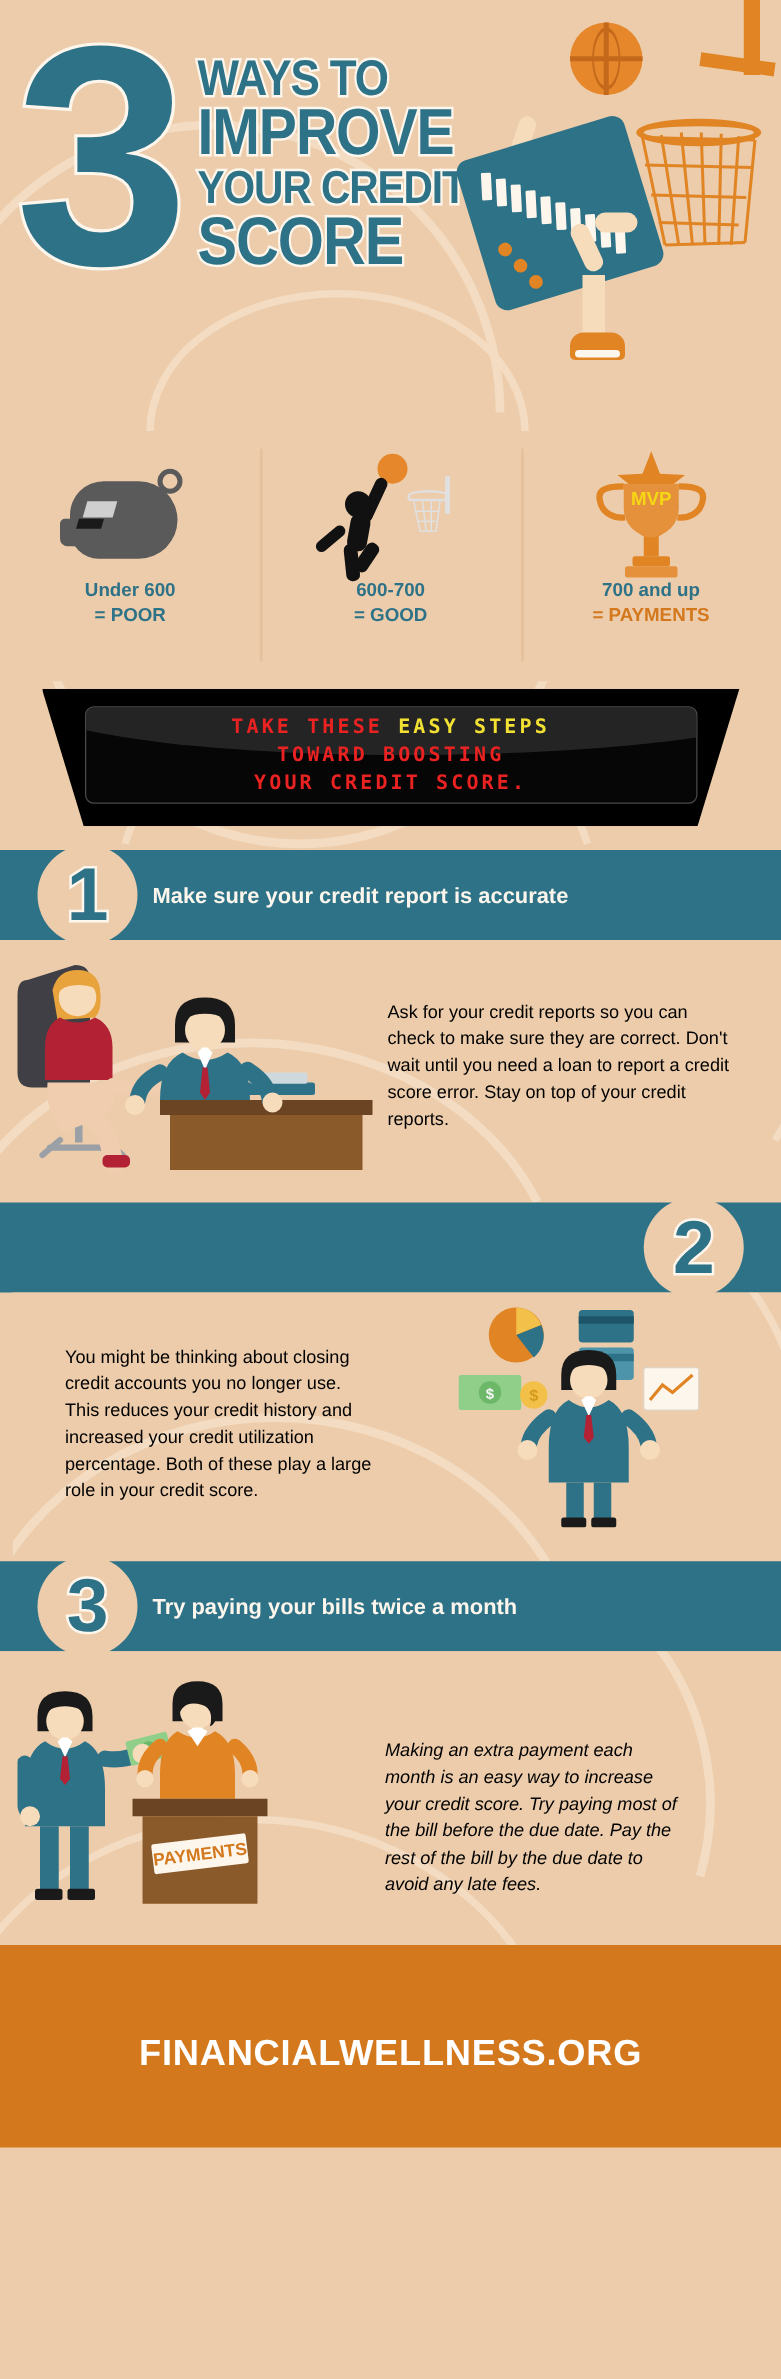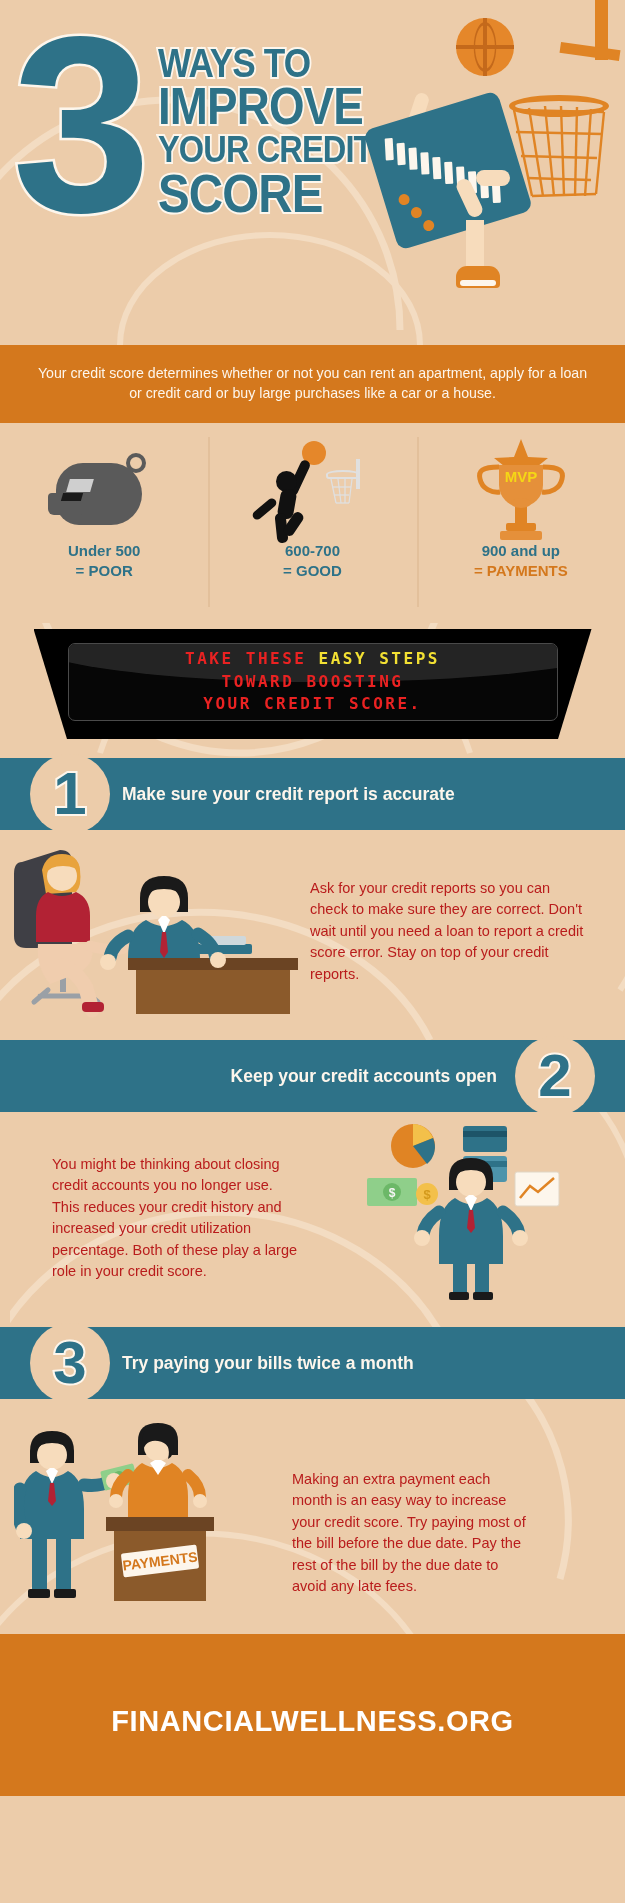--- a/index.html
+++ b/index.html
@@ -445,29 +445,29 @@
     position: relative;
     width: 625px;
     background: #ecccaa;
     overflow: hidden;
   }
   .step-body .bg-court { position: absolute; inset: 0; }
   .step-text {
     position: absolute;
     font-size: 14.5px;
     line-height: 1.48;
-    color: #b91c1c;
+    color: #000000;
   }
   .sb1 { height: 210px; }
   .sb2 { height: 215px; margin-left: 10px; }
   .sb3 { height: 235px; }
 
   .t1 { left: 310px; top: 48px; width: 280px; }
   .t2 { left: 42px; top: 42px; width: 250px; }
-  .t3 { left: 292px; top: 70px; width: 240px; }
+  .t3 { left: 308px; top: 70px; width: 240px; font-style: italic; }
 
   
   .footer {
     position: relative;
     width: 625px;
     height: 150px;
     background: #d4781d;
     display: flex;
     align-items: center;
     justify-content: center;
@@ -545,38 +545,35 @@
       <span class="cc-dot" style="left:14px;top:72px"></span>
       <span class="cc-dot" style="left:22px;top:88px"></span>
       <span class="cc-dot" style="left:30px;top:104px"></span>
     </div>
     <div class="player-hand"></div>
     <div class="player-arm-low"></div>
     <div class="player-leg"></div>
     <div class="player-shoe"></div>
   </div>
 
-  <div class="intro-band">
-    <p>Your credit score determines whether or not you can rent an apartment, apply for a loan or credit card or buy large purchases like a car or a house.</p>
-  </div>
 
   <div class="tiers">
 
     <div class="tier">
       <div class="tier-art">
         <div class="whistle">
           <span class="whistle-ring"></span>
           <span class="whistle-body"></span>
           <span class="whistle-mouth"></span>
           <span class="whistle-hole"></span>
           <span class="whistle-slot"></span>
         </div>
       </div>
       <div class="tier-label">
-        <div>Under 500</div>
+        <div>Under 600</div>
         <div>= POOR</div>
       </div>
     </div>
 
     <div class="tier">
       <div class="tier-art">
         <div class="layup">
           <span class="lb-ball"></span>
           <span class="lb-board"></span>
           <span class="lb-hoop"></span>
@@ -613,21 +610,21 @@
           <path d="M33 30 C16 30 12 34 14 42 C16 52 26 56 34 55" fill="none" stroke="#e08424" stroke-width="5"></path>
           <path d="M77 30 C94 30 98 34 96 42 C94 52 84 56 76 55" fill="none" stroke="#e08424" stroke-width="5"></path>
           <rect x="49" y="66" width="12" height="20" fill="#e08424"></rect>
           <ellipse cx="55" cy="66" rx="10" ry="5" fill="#e5903a"></ellipse>
           <rect x="40" y="86" width="30" height="8" rx="2" fill="#e08424"></rect>
           <rect x="34" y="94" width="42" height="9" rx="2" fill="#e5903a"></rect>
           <text x="55" y="45" font-family="Liberation Sans, sans-serif" font-size="15" font-weight="bold" fill="#f5d715" text-anchor="middle">MVP</text>
         </svg>
       </div>
       <div class="tier-label">
-        <div>900 and up</div>
+        <div>700 and up</div>
         <div class="excellent">= PAYMENTS</div>
       </div>
     </div>
   </div>
 
   <div class="scoreboard-wrap">
     <svg class="court-lines" width="625" height="135">
       <path d="M 30 -80 A 210 210 0 0 0 450 -80" fill="none" stroke="#f3dcc2" stroke-width="7"></path>
       <path d="M 100 130 A 190 150 0 0 1 470 130" fill="none" stroke="#f3dcc2" stroke-width="6"></path>
     </svg>
@@ -682,21 +679,20 @@
       <path d="M120 96 q-16 8 -18 22" stroke="#2e7288" stroke-width="13" fill="none" stroke-linecap="round"></path>
       <circle cx="100" cy="122" r="8" fill="#f7dcbc"></circle>
       <path d="M190 94 q16 10 18 24" stroke="#2e7288" stroke-width="13" fill="none" stroke-linecap="round"></path>
       <circle cx="210" cy="120" r="8" fill="#f7dcbc"></circle>
     </svg>
 
     <div class="step-text t1">Ask for your credit reports so you can check to make sure they are correct. Don't wait until you need a loan to report a credit score error. Stay on top of your credit reports.</div>
   </div>
 
   <div class="step-header right">
-    <div class="step-title">Keep your credit accounts open</div>
     <div class="step-circle r">
       <span class="step-num">2</span>
     </div>
   </div>
 
   <div class="step-body sb2">
     <svg class="bg-court" width="625" height="215">
       <path d="M -20 240 A 250 230 0 0 1 440 240" fill="none" stroke="#f3dcc2" stroke-width="7"></path>
       <path d="M 340 -60 A 200 200 0 0 1 630 140" fill="none" stroke="#f3dcc2" stroke-width="6"></path>
     </svg>

